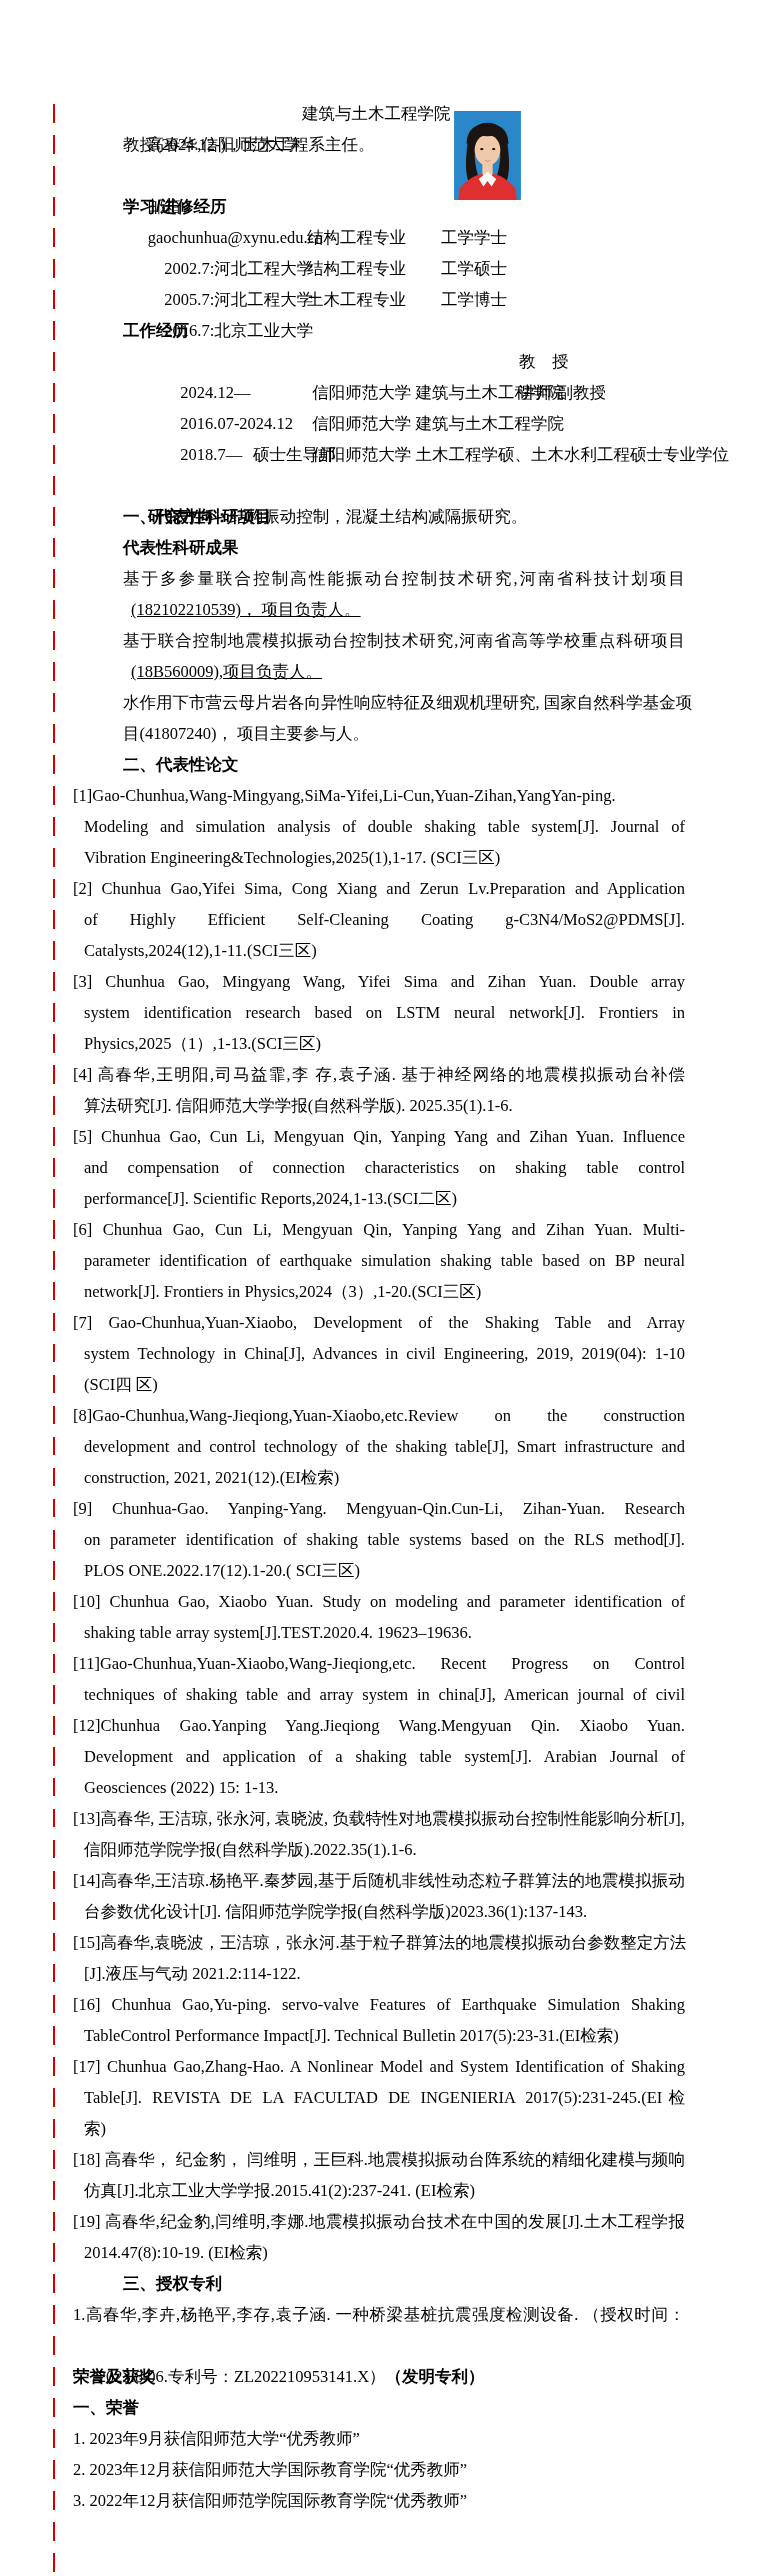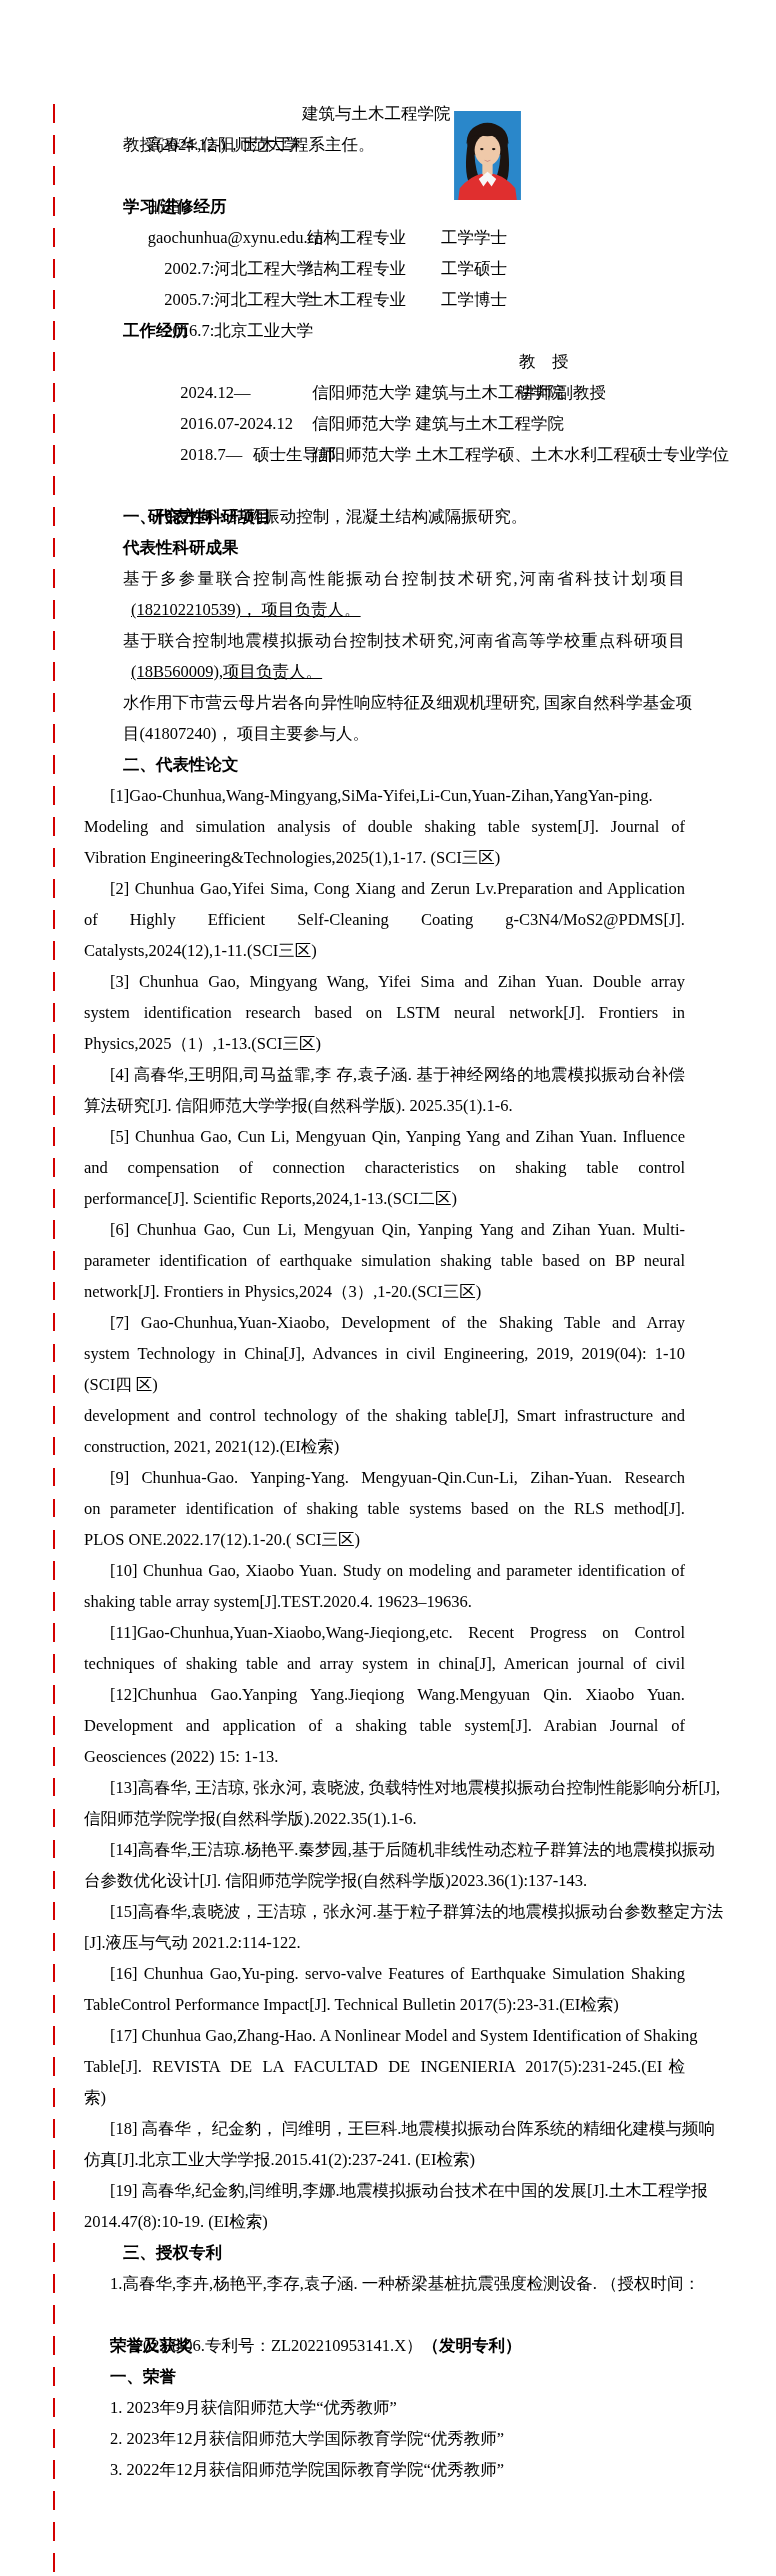--- a/index.html
+++ b/index.html
@@ -3,21 +3,21 @@
 <meta charset="utf-8">
 <style>
   html,body{margin:0;padding:0;background:#ffffff;}
   .page{position:relative;width:777px;height:2825px;background:#ffffff;overflow:hidden;
         font-family:"Liberation Serif","DejaVu Serif",serif;font-size:16.5px;color:#000;}
   .changebar{position:absolute;left:53px;top:104px;width:2.1px;height:2700px;
         background:repeating-linear-gradient(to bottom,#d40000 0 18.5px,transparent 18.5px 31px);}
   .flow{position:absolute;left:0;top:98px;width:777px;}
   .ln{position:relative;height:31px;line-height:31px;white-space:pre;}
   .just{white-space:nowrap;text-align:justify;text-align-last:justify;padding-right:92px;}
-  .pl-a{padding-left:110px;}
+  .pl-a{padding-left:73px;}
   .pl-b{padding-left:123px;}
   .pl-d{padding-left:131px;text-decoration:underline;}
   .pl-e{padding-left:84px;}
   .pl-f{padding-left:253px;}
   .hd{font-weight:bold;font-family:"Liberation Sans","DejaVu Sans",sans-serif;}
   .bd{font-weight:bold;font-family:"Liberation Sans","DejaVu Sans",sans-serif;}
   .hcol{position:absolute;left:302px;top:0;}
   .e-school{display:inline-block;width:184px;}
   .e-major{position:absolute;left:307px;top:0;}
   .e-degree{position:absolute;left:441px;top:0;}
@@ -159,20 +159,21 @@
         <div class="ln pl-e just"><span>parameter identification of earthquake simulation shaking table based on BP neural</span></div>
 
         <div class="ln pl-e"><span>network[J]. Frontiers in Physics,2024（3）,1-20.(SCI三区)</span></div>
 
         <div class="ln pl-a just"><span>[7] Gao-Chunhua,Yuan-Xiaobo, Development of the Shaking Table and Array</span></div>
 
         <div class="ln pl-e just"><span>system Technology in China[J], Advances in civil Engineering, 2019, 2019(04): 1-10</span></div>
 
         <div class="ln pl-e"><span>(SCI四 区)</span></div>
 
+        <div class="ln pl-a just"><span>[8]Gao-Chunhua,Wang-Jieqiong,Yuan-Xiaobo,etc.Review on the construction</span></div>
 
         <div class="ln pl-e just"><span>development and control technology of the shaking table[J], Smart infrastructure and</span></div>
 
         <div class="ln pl-e"><span>construction, 2021, 2021(12).(EI检索)</span></div>
 
         <div class="ln pl-a just"><span>[9] Chunhua-Gao. Yanping-Yang. Mengyuan-Qin.Cun-Li, Zihan-Yuan. Research</span></div>
 
         <div class="ln pl-e just"><span>on parameter identification of shaking table systems based on the RLS method[J].</span></div>
 
         <div class="ln pl-e"><span>PLOS ONE.2022.17(12).1-20.( SCI三区)</span></div>

